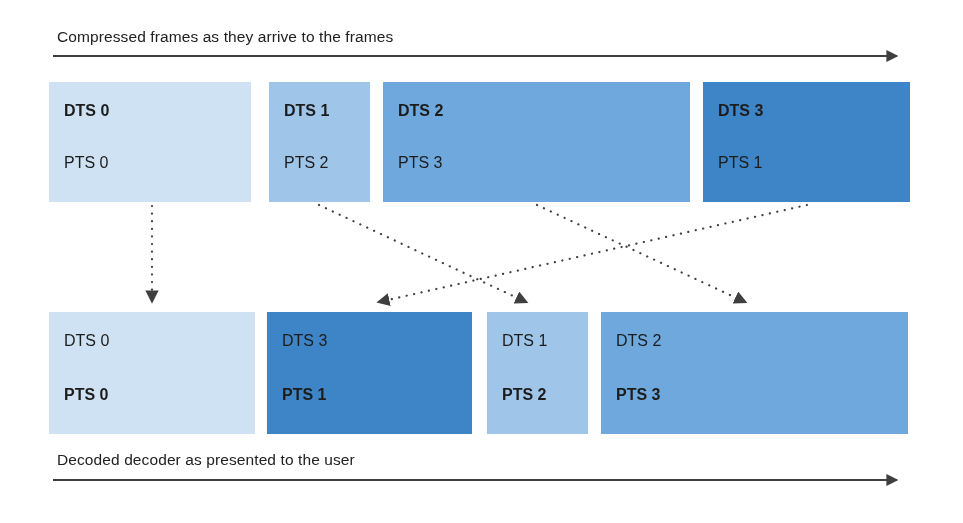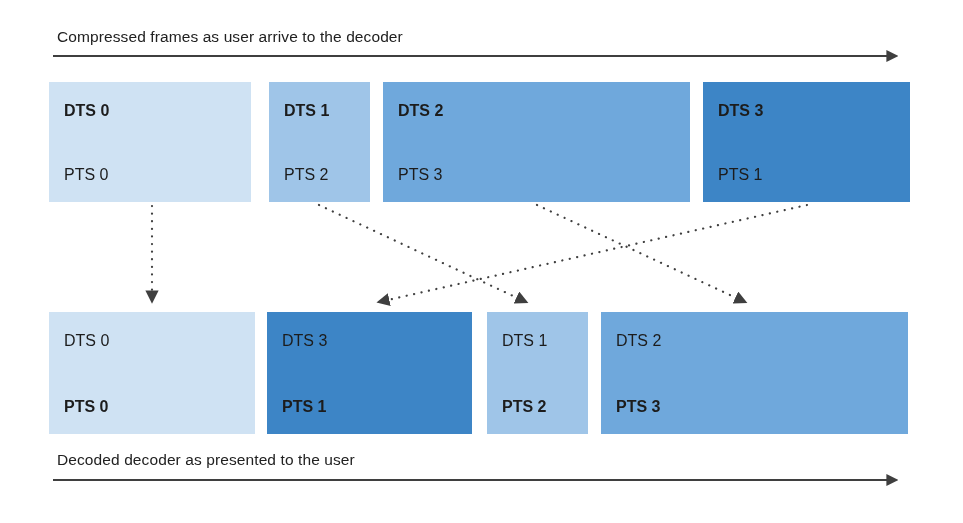--- a/index.html
+++ b/index.html
@@ -33,21 +33,21 @@
     width: 963px; height: 523px;
     pointer-events: none;
   }
 
   .frame-box {
     position: absolute;
     box-sizing: border-box;
     display: flex;
     flex-direction: column;
     justify-content: space-between;
-    padding: 21px 10px 19px 15px;
+    padding: 21px 10px 31px 15px;
     color: #1c1c1c;
   }
   .frame-box .lbl {
     font-size: 16px;
     line-height: 1;
     white-space: nowrap;
   }
   .row-top    .lbl.dts { font-weight: 700; }
   .row-top    .lbl.pts { font-weight: 400; }
   .row-bottom .lbl.dts { font-weight: 400; }
@@ -65,21 +65,21 @@
   .bb0 { left: 49px;  width: 206px; }
   .bb1 { left: 267px; width: 205px; }
   .bb2 { left: 487px; width: 101px; }
   .bb3 { left: 601px; width: 307px; }
 </style>
 </head>
 <body>
 
 <div class="canvas">
 
-  <div class="caption top">Compressed frames as user arrive to the decoder</div>
+  <div class="caption top">Compressed frames as they arrive to the frames</div>
   <div class="caption bottom">Decoded decoder as presented to the user</div>
 
   <svg class="arrow-layer" viewBox="0 0 963 523">
     <defs>
       <marker id="ah" viewBox="0 0 10 10" refX="8" refY="5" markerWidth="6" markerHeight="6" orient="auto-start-reverse">
         <path d="M0,0 L10,5 L0,10 z" fill="#3f3f3f"></path>
       </marker>
     </defs>
 
     <g>

